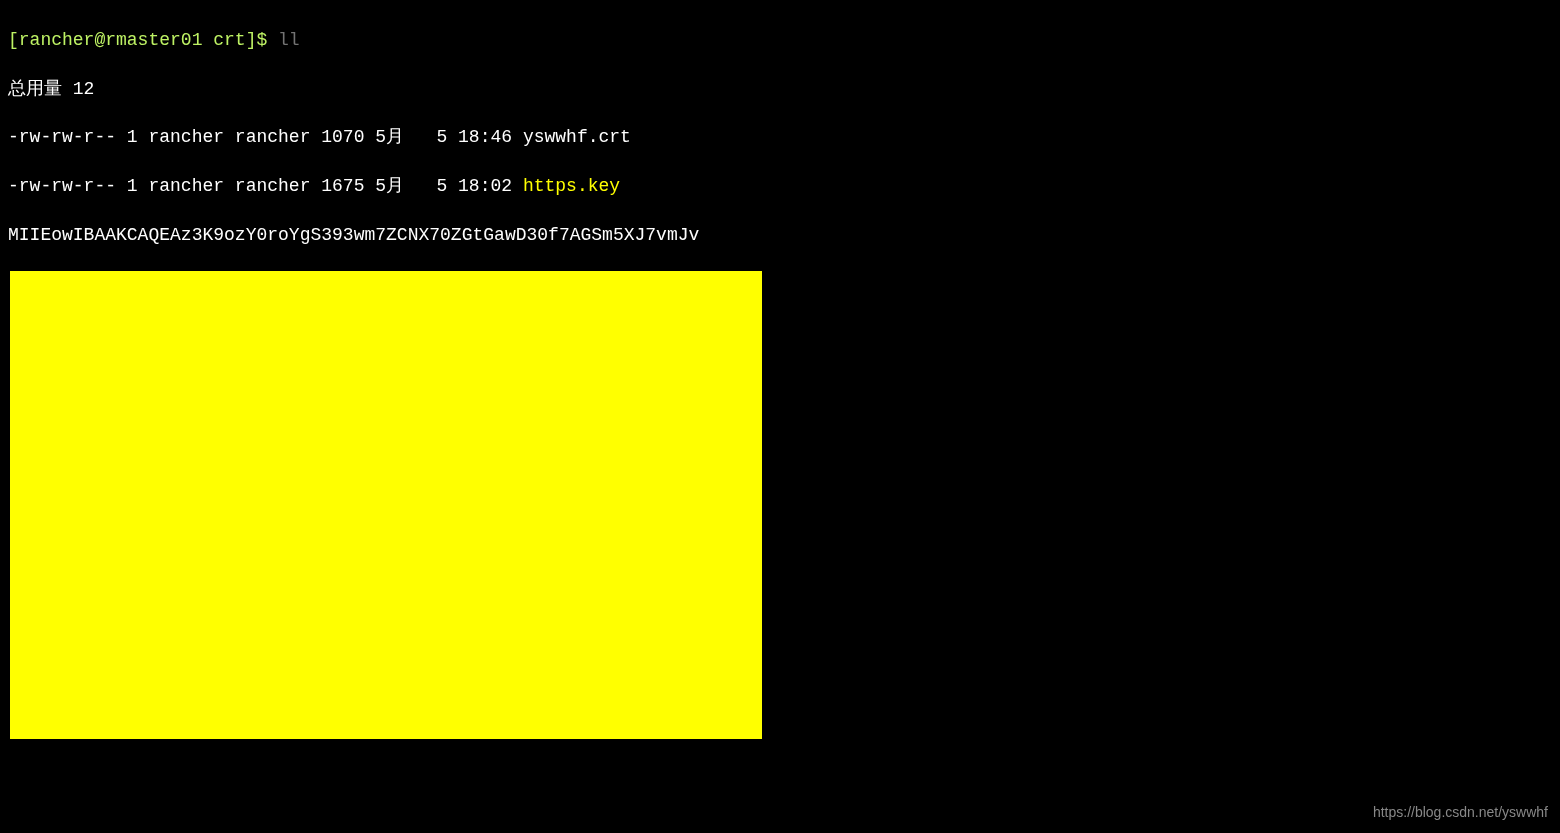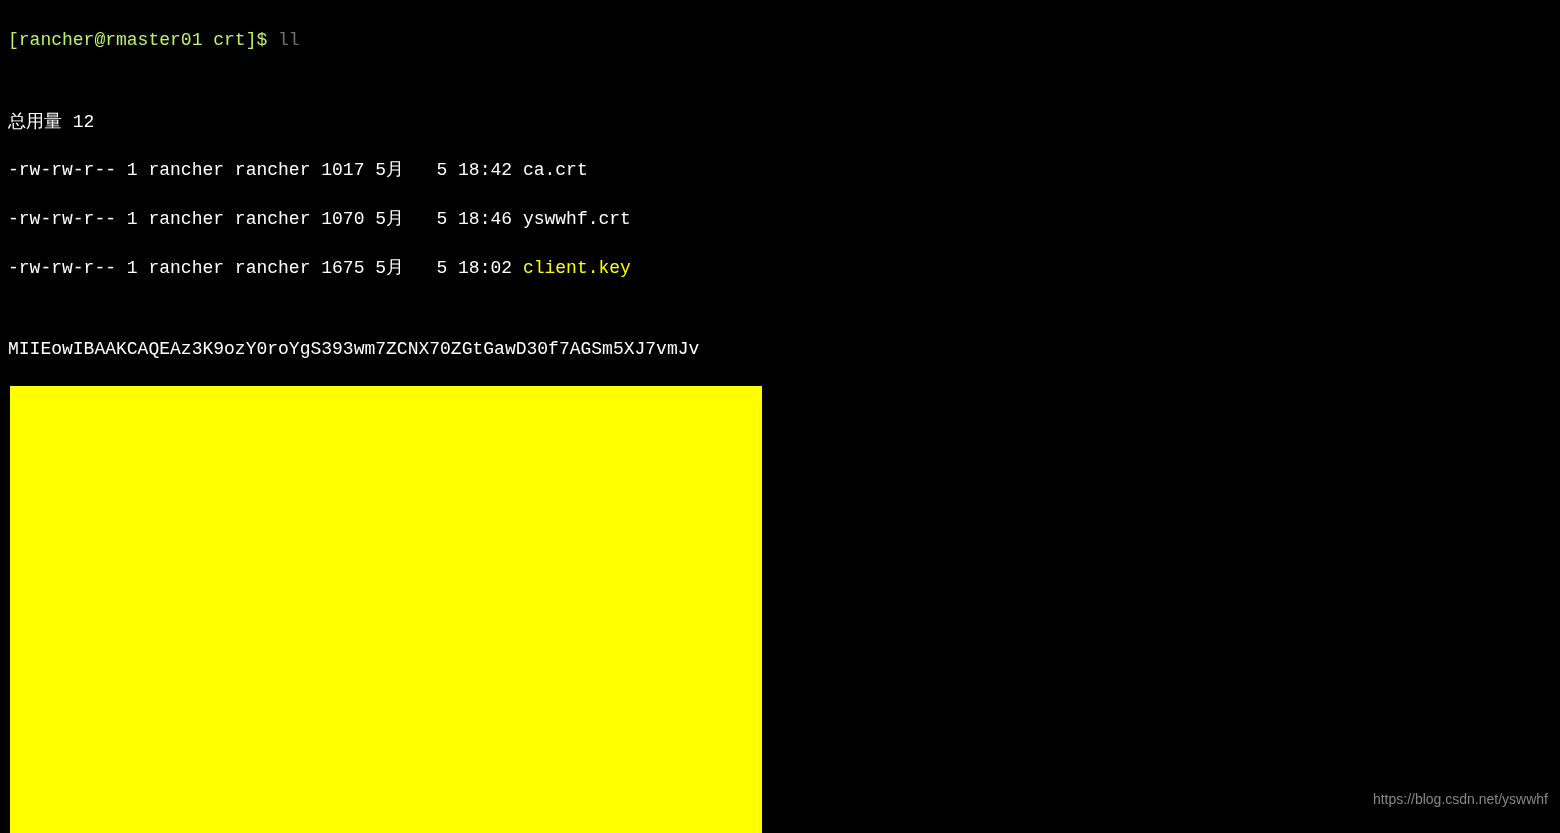--- a/index.html
+++ b/index.html
@@ -26,49 +26,47 @@
       color: #bef264;
     }
     .command-white {
       color: #737373;
     }
     .command-yellow {
       color: #ffff00;
     }
     .output-white {
       color: #ffffff;
-      margin-top: 33px;
     }
     .output-yellow {
       color: #ffff00;
     }
     .redacted-block {
       background-color: #ffff00;
       width: 752px;
       height: 468px;
       margin-left: 2px;
     }
     .watermark {
       position: absolute;
-      bottom: 24px;
+      bottom: 11px;
       right: 12px;
       color: #888888;
       font-size: 14px;
       font-family: Arial, sans-serif;
     }
   </style>
 </head>
 <body>
 
 <div class="terminal">
 <div><span class="prompt-line">[rancher@rmaster01 crt]$ </span><span class="command-white">ll</span></div>
 <div class="output-white">总用量 12</div>
-<div><span class="output-white">-rw-rw-r-- 1 rancher rancher 1017 5月   5 18:42 </span><span class="output-white">ca.crt</span></div>
 <div><span class="output-white">-rw-rw-r-- 1 rancher rancher 1070 5月   5 18:46 </span><span class="output-white">yswwhf.crt</span></div>
-<div><span class="output-white">-rw-rw-r-- 1 rancher rancher 1675 5月   5 18:02 </span><span class="output-yellow">client.key</span></div>
+<div><span class="output-white">-rw-rw-r-- 1 rancher rancher 1675 5月   5 18:02 </span><span class="output-yellow">https.key</span></div>
 <div class="output-white">MIIEowIBAAKCAQEAz3K9ozY0roYgS393wm7ZCNX70ZGtGawD30f7AGSm5XJ7vmJv</div>
 <div class="redacted-block"></div>
 
 
 
 
 
 </div>
 
 <div class="watermark">https://blog.csdn.net/yswwhf</div>

